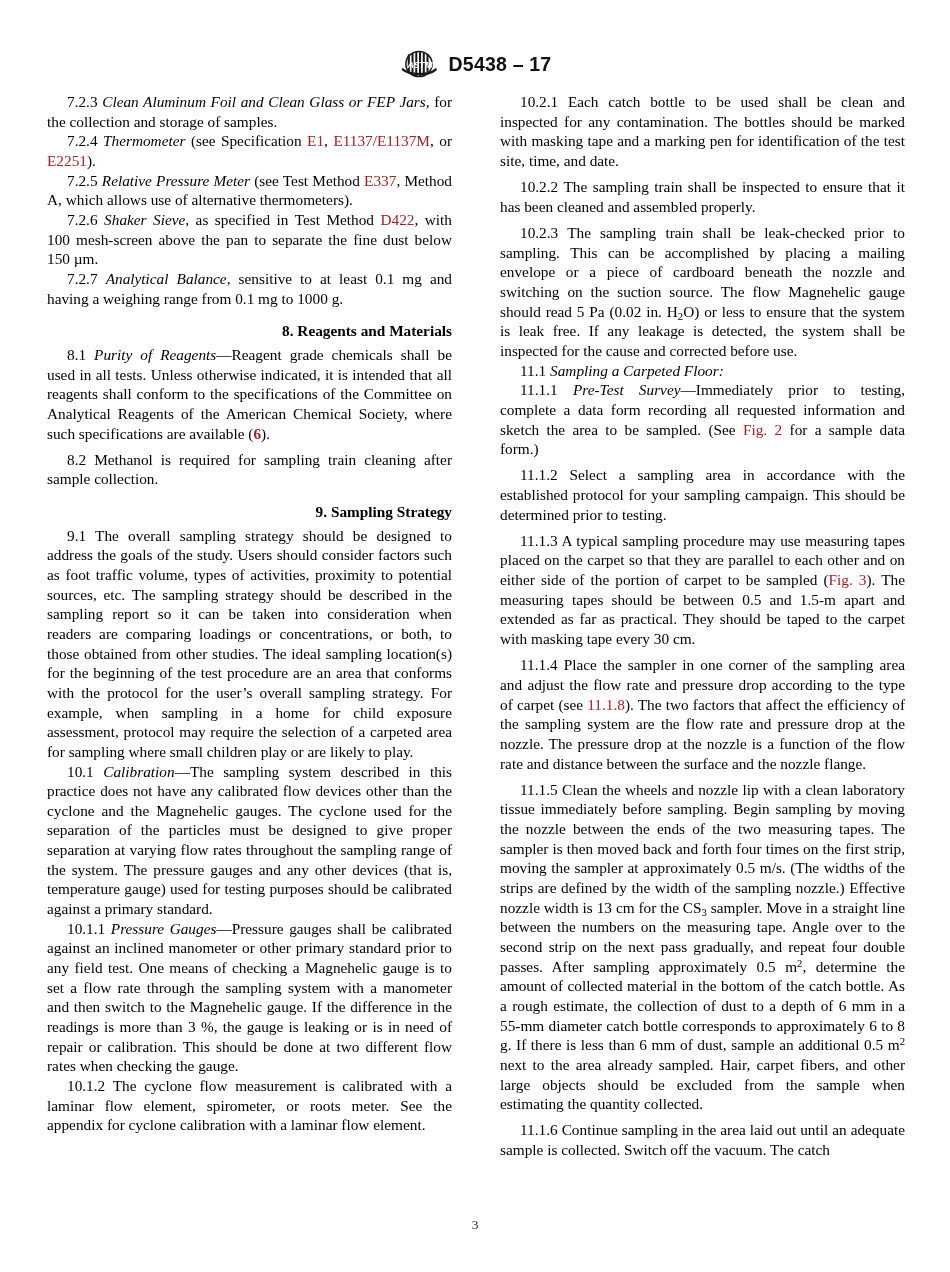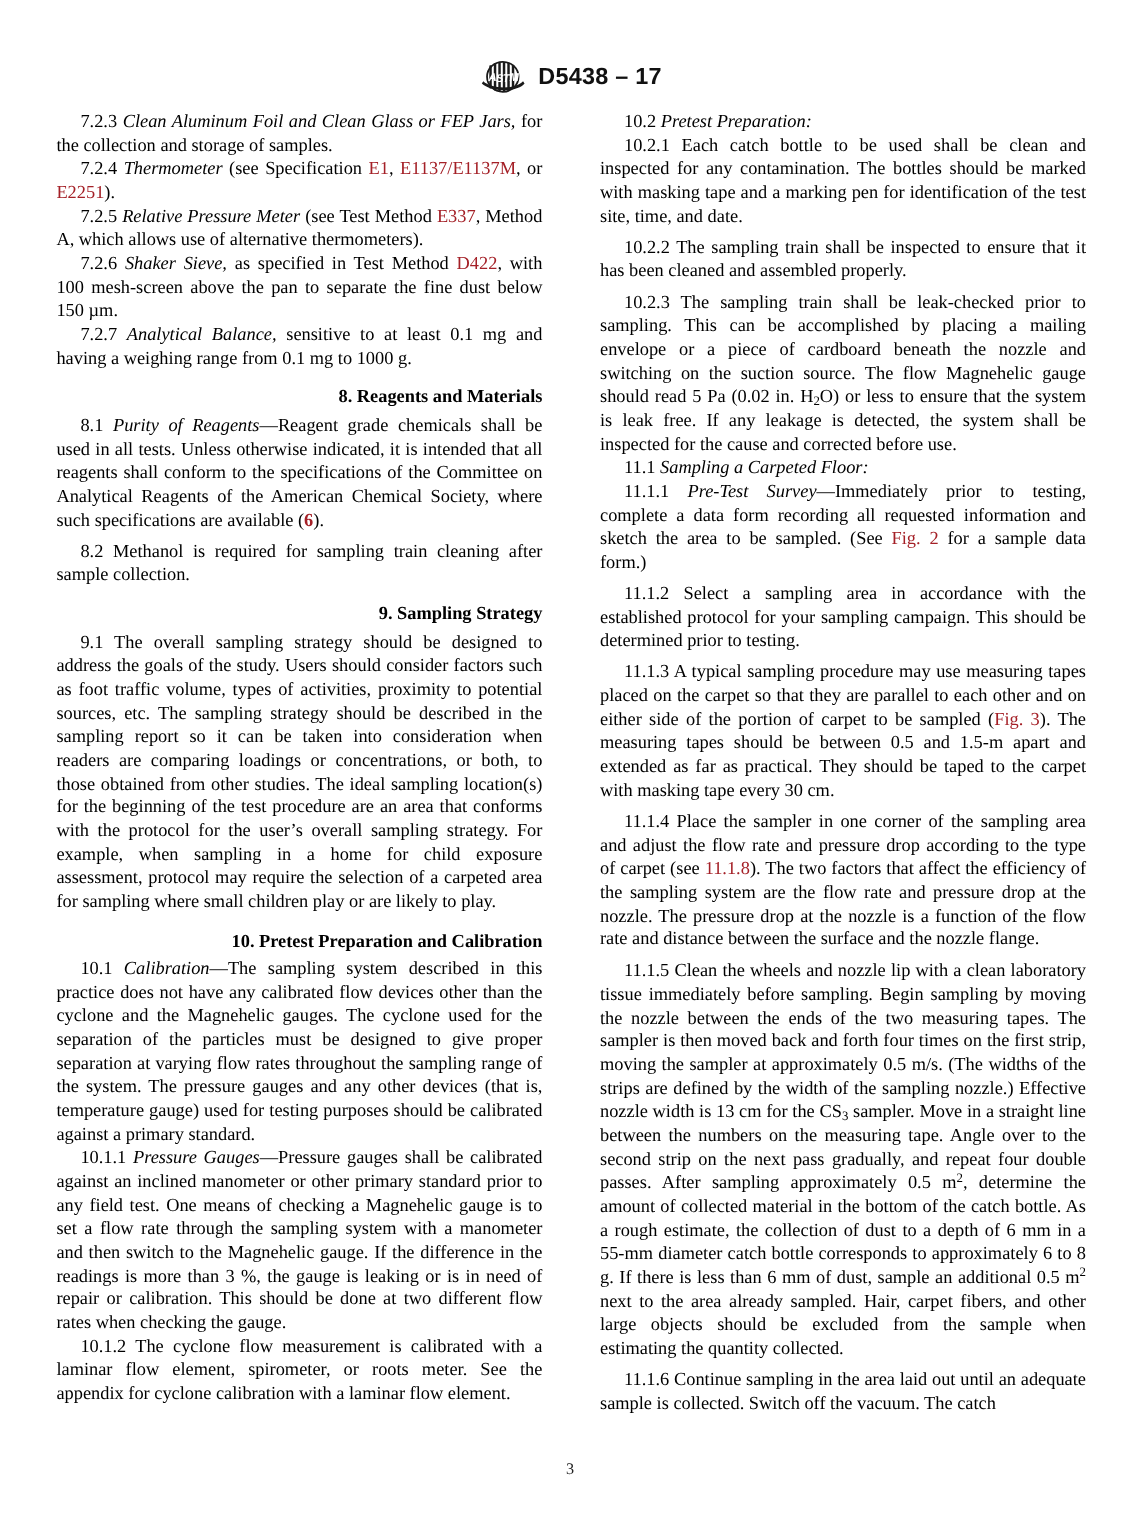--- a/index.html
+++ b/index.html
@@ -169,33 +169,31 @@
       <h3 class="section sec-gap">8.  Reagents and Materials</h3>
 
       <p class="ind"><span>8.1</span> <span class="it">Purity of Reagents</span><span>—Reagent grade chemicals shall be used in all tests. Unless otherwise indicated, it is intended that all reagents shall conform to the specifications of the Committee on Analytical Reagents of the American Chemical Society, where such specifications are available (</span><span class="lnk bld">6</span><span>).</span></p>
 
       <p class="ind gap">8.2 Methanol is required for sampling train cleaning after sample collection.</p>
 
       <h3 class="section sec-gap">9.  Sampling Strategy</h3>
 
       <p class="ind">9.1 The overall sampling strategy should be designed to address the goals of the study. Users should consider factors such as foot traffic volume, types of activities, proximity to potential sources, etc. The sampling strategy should be described in the sampling report so it can be taken into consideration when readers are comparing loadings or concentrations, or both, to those obtained from other studies. The ideal sampling location(s) for the beginning of the test procedure are an area that conforms with the protocol for the user’s overall sampling strategy. For example, when sampling in a home for child exposure assessment, protocol may require the selection of a carpeted area for sampling where small children play or are likely to play.</p>
 
-      <h3 class="section sec-gap">10.  Pretest Preparation and Calibration</h3>
 
       <p class="ind"><span>10.1</span> <span class="it">Calibration</span><span>—The sampling system described in this practice does not have any calibrated flow devices other than the cyclone and the Magnehelic gauges. The cyclone used for the separation of the particles must be designed to give proper separation at varying flow rates throughout the sampling range of the system. The pressure gauges and any other devices (that is, temperature gauge) used for testing purposes should be calibrated against a primary standard.</span></p>
 
       <p class="ind"><span>10.1.1</span> <span class="it">Pressure Gauges</span><span>—Pressure gauges shall be calibrated against an inclined manometer or other primary standard prior to any field test. One means of checking a Magnehelic gauge is to set a flow rate through the sampling system with a manometer and then switch to the Magnehelic gauge. If the difference in the readings is more than 3 %, the gauge is leaking or is in need of repair or calibration. This should be done at two different flow rates when checking the gauge.</span></p>
 
       <p class="ind">10.1.2 The cyclone flow measurement is calibrated with a laminar flow element, spirometer, or roots meter. See the appendix for cyclone calibration with a laminar flow element.</p>
 
     </div>
 
     <div class="col">
 
-      <p class="ind"><span>10.2</span> <span class="it">Pretest Preparation:</span></p>
 
       <p class="ind">10.2.1 Each catch bottle to be used shall be clean and inspected for any contamination. The bottles should be marked with masking tape and a marking pen for identification of the test site, time, and date.</p>
 
       <p class="ind gap">10.2.2  The sampling train shall be inspected to ensure that it has been cleaned and assembled properly.</p>
 
       <p class="ind gap"><span>10.2.3 The sampling train shall be leak-checked prior to sampling. This can be accomplished by placing a mailing envelope or a piece of cardboard beneath the nozzle and switching on the suction source. The flow Magnehelic gauge should read 5 Pa (0.02 in. H</span><sub>2</sub><span>O) or less to ensure that the system is leak free. If any leakage is detected, the system shall be inspected for the cause and corrected before use.</span></p>
 
 
       <p class="ind"><span>11.1</span> <span class="it">Sampling a Carpeted Floor:</span></p>
 

